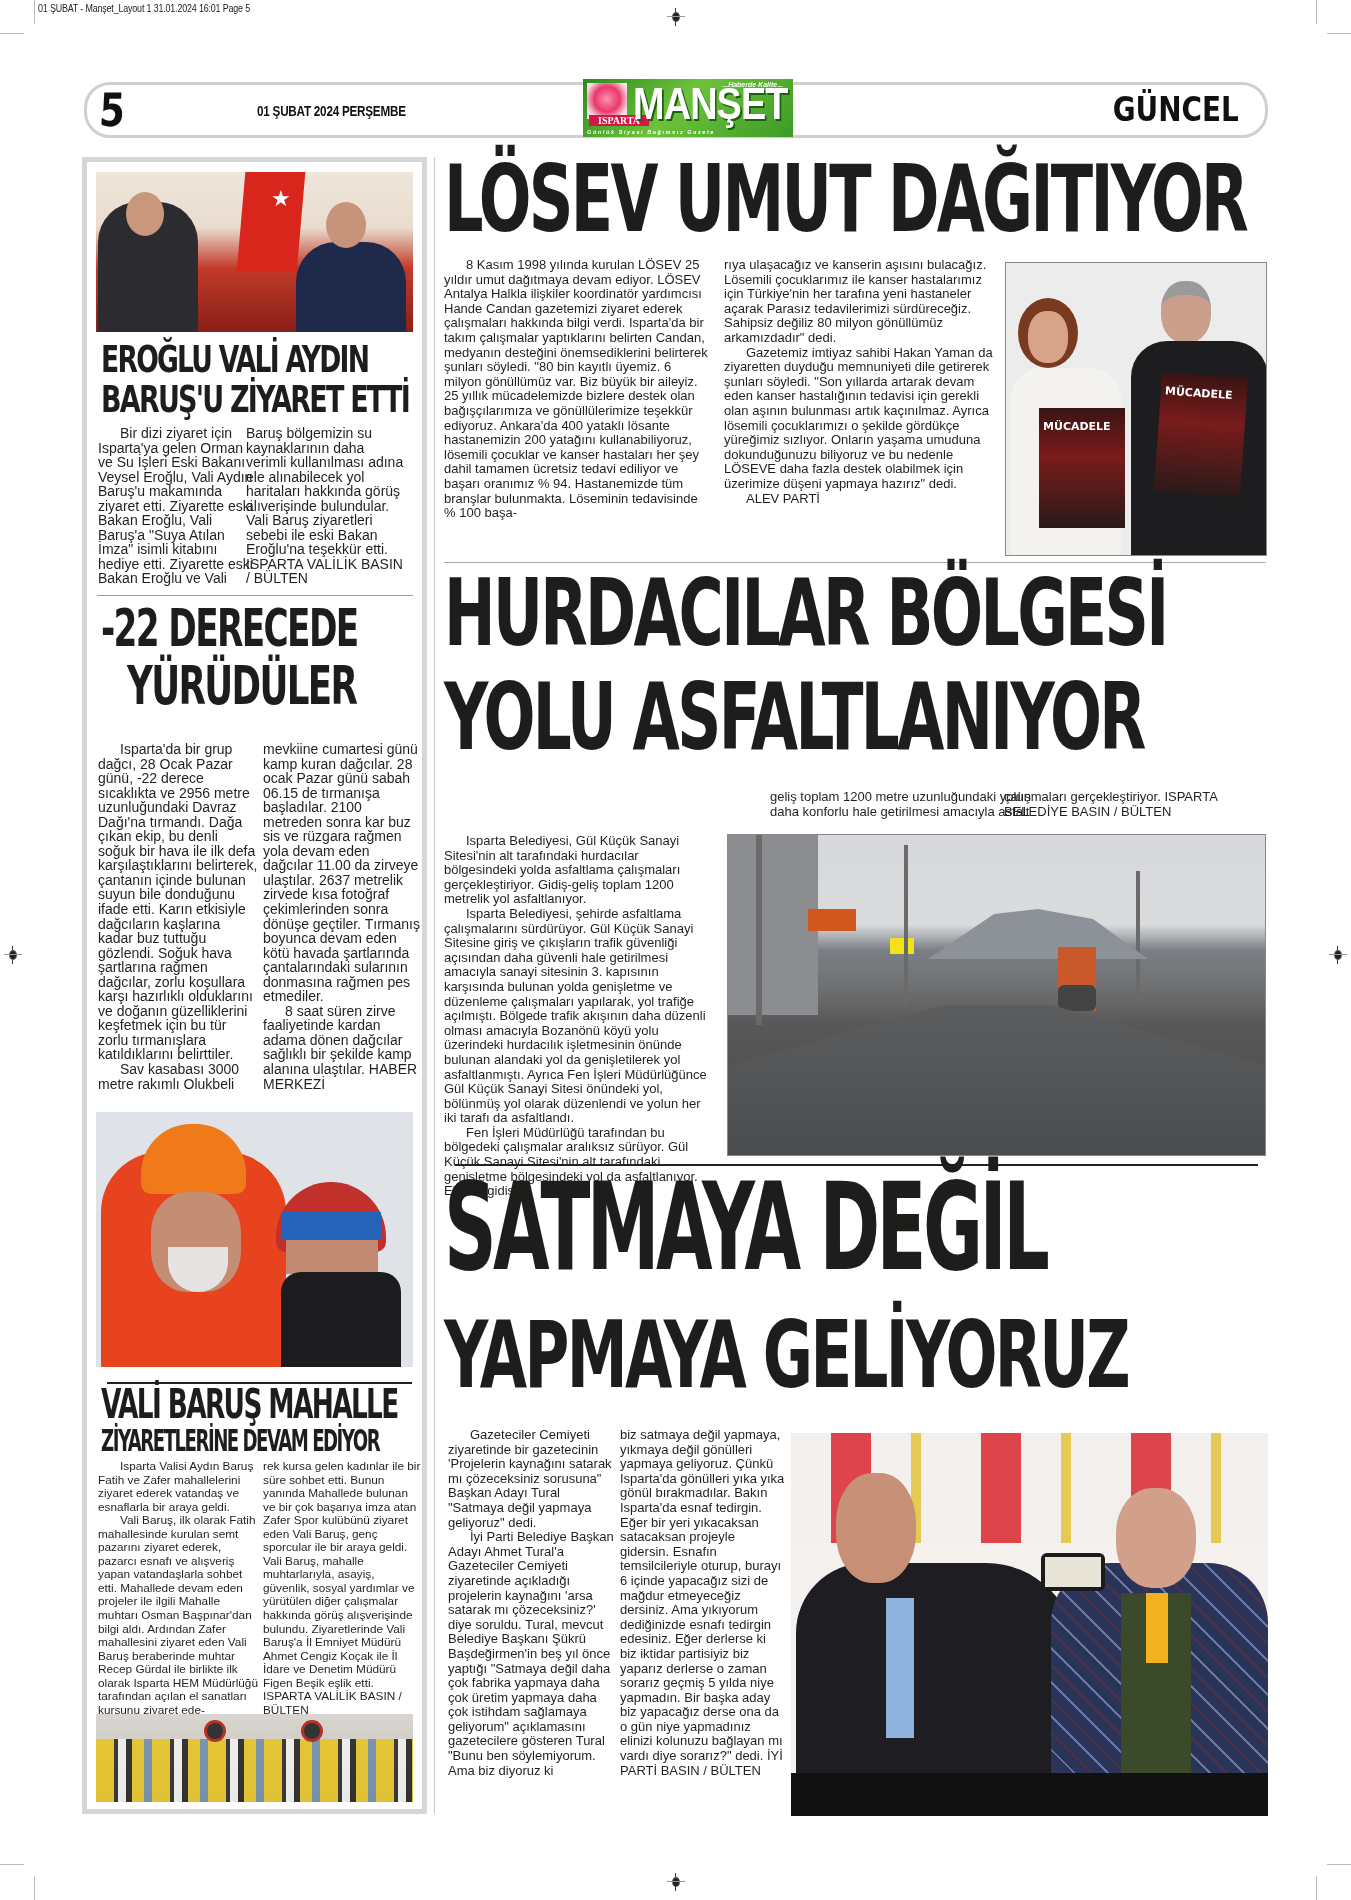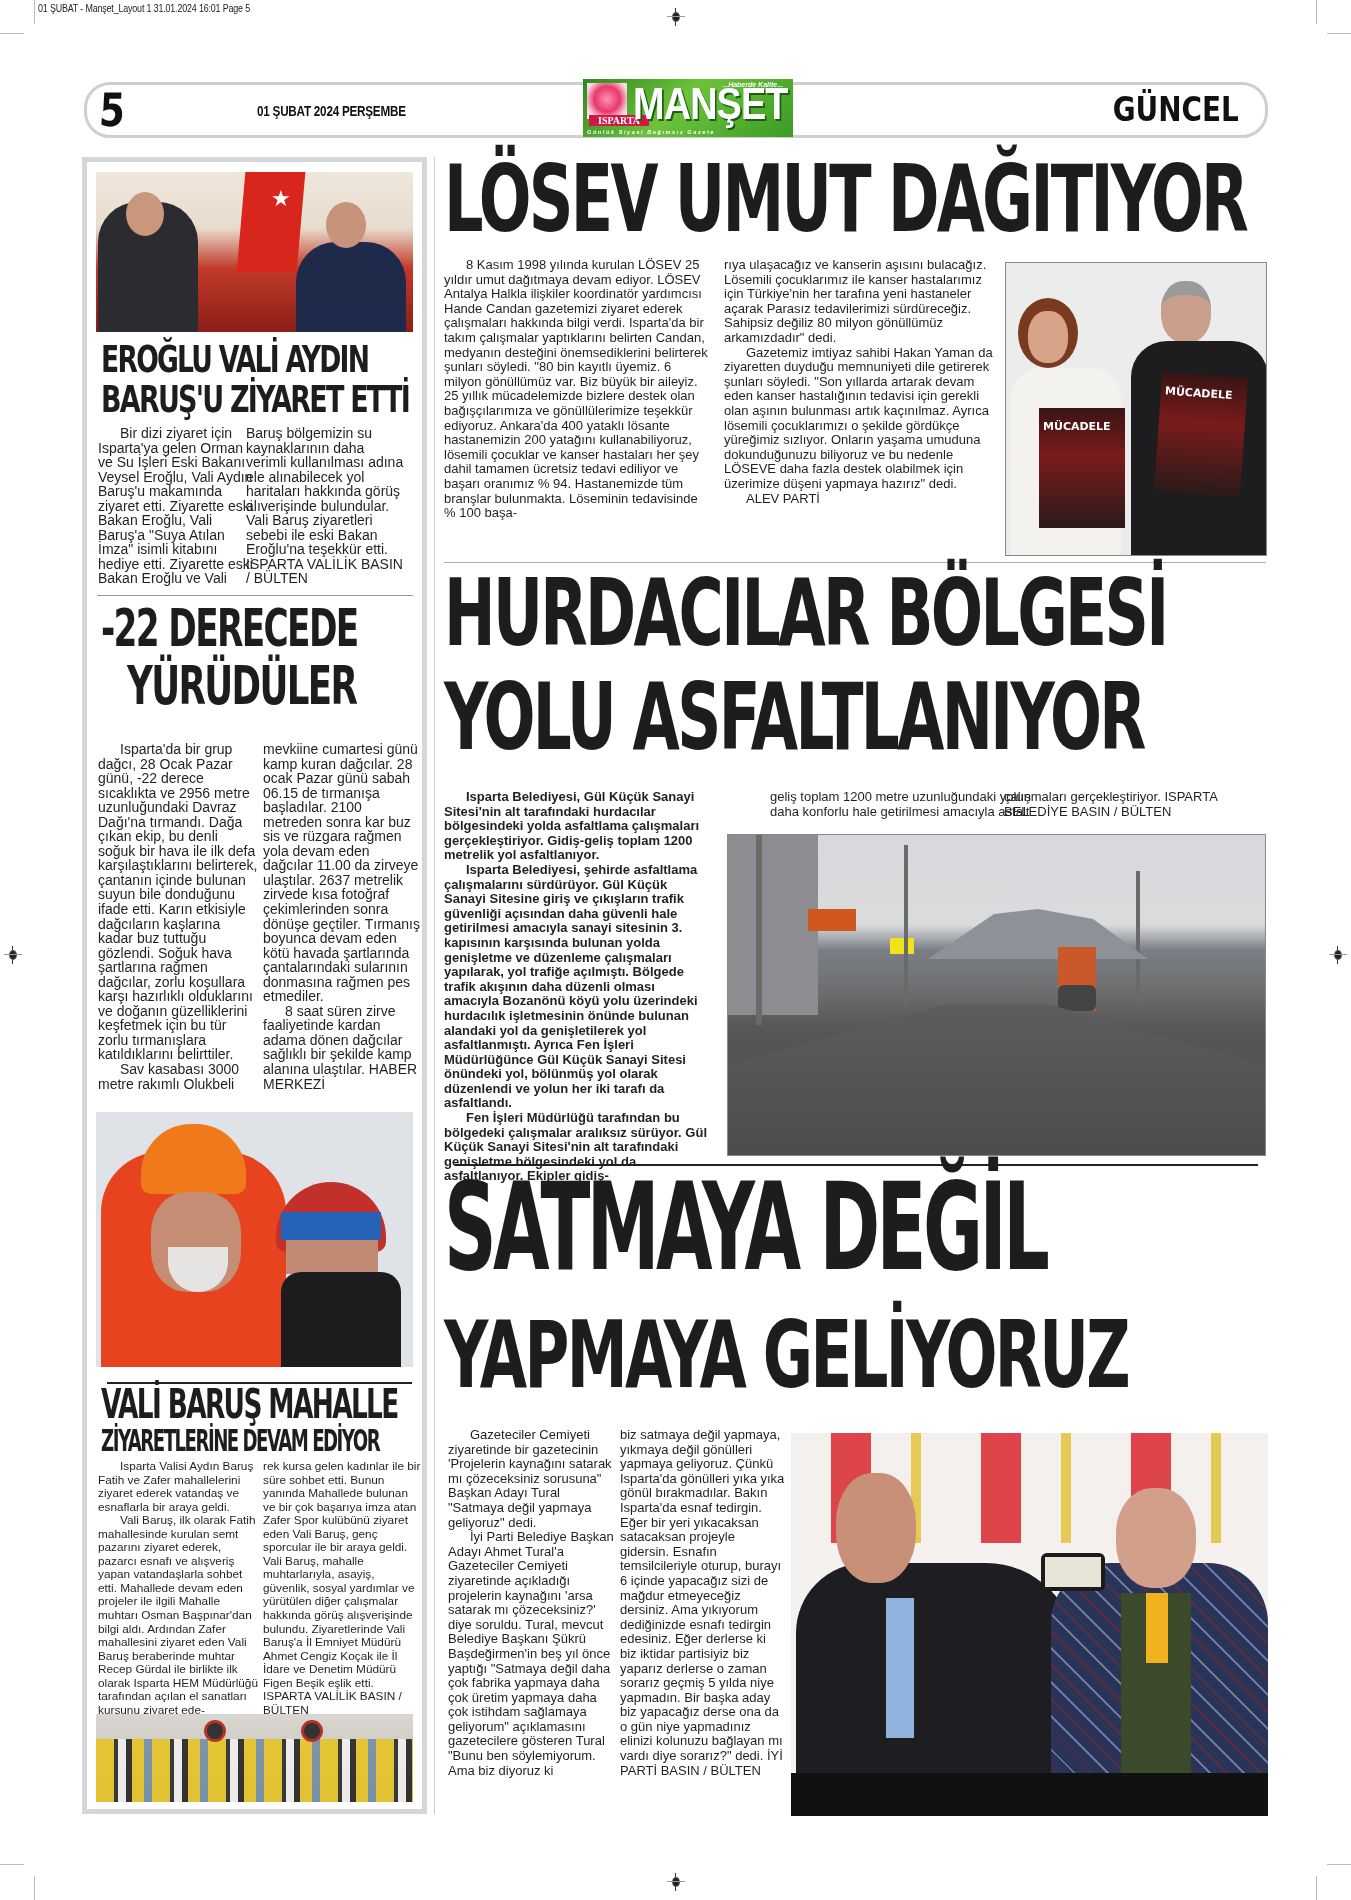--- a/index.html
+++ b/index.html
@@ -161,21 +161,21 @@
   </div>
   <div style="position:absolute;left:152px;top:112px;width:86px;height:120px;background:linear-gradient(180deg,#3a1414 0%,#7a1b1b 40%,#2a1a1a 100%);transform:rotate(4deg);">
     <div style="position:absolute;left:4px;top:12px;color:#fff;font-weight:bold;font-size:11px;font-family:'DejaVu Sans',sans-serif;">MÜCADELE</div>
   </div>
 </div>
 
 <div class="rule" style="left:444px;top:562px;width:822px;height:1px;background:#aaa;"></div>
 
 <div class="main-head" style="left:444px;top:568px;font-size:92px;transform:scaleX(0.67);">HURDACILAR BÖLGESİ</div>
 <div class="main-head" style="left:444px;top:672px;font-size:92px;transform:scaleX(0.665);">YOLU ASFALTLANIYOR</div>
-<div class="mcol" style="left:444px;top:790px;width:268px;font-weight:bold;">
+<div class="mcol" style="left:444px;top:834px;width:268px;">
   <p>Isparta Belediyesi, Gül Küçük Sanayi Sitesi'nin alt tarafındaki hurdacılar bölgesindeki yolda asfaltlama çalışmaları gerçekleştiriyor. Gidiş-geliş toplam 1200 metrelik yol asfaltlanıyor.</p>
   <p>Isparta Belediyesi, şehirde asfaltlama çalışmalarını sürdürüyor. Gül Küçük Sanayi Sitesine giriş ve çıkışların trafik güvenliği açısından daha güvenli hale getirilmesi amacıyla sanayi sitesinin 3. kapısının karşısında bulunan yolda genişletme ve düzenleme çalışmaları yapılarak, yol trafiğe açılmıştı. Bölgede trafik akışının daha düzenli olması amacıyla Bozanönü köyü yolu üzerindeki hurdacılık işletmesinin önünde bulunan alandaki yol da genişletilerek yol asfaltlanmıştı. Ayrıca Fen İşleri Müdürlüğünce Gül Küçük Sanayi Sitesi önündeki yol, bölünmüş yol olarak düzenlendi ve yolun her iki tarafı da asfaltlandı.</p>
   <p>Fen İşleri Müdürlüğü tarafından bu bölgedeki çalışmalar aralıksız sürüyor. Gül Küçük Sanayi Sitesi'nin alt tarafındaki genişletme bölgesindeki yol da asfaltlanıyor. Ekipler gidiş-</p>
 </div>
 <div class="mcol" style="left:726px;top:790px;width:262px;margin-left:44px;">
   <p class="noi">geliş toplam 1200 metre uzunluğundaki yolun daha konforlu hale getirilmesi amacıyla asfalt</p>
 </div>
 <div class="mcol" style="left:1004px;top:790px;width:262px;">
   <p class="noi">çalışmaları gerçekleştiriyor. ISPARTA BELEDİYE BASIN / BÜLTEN</p>
 </div>

